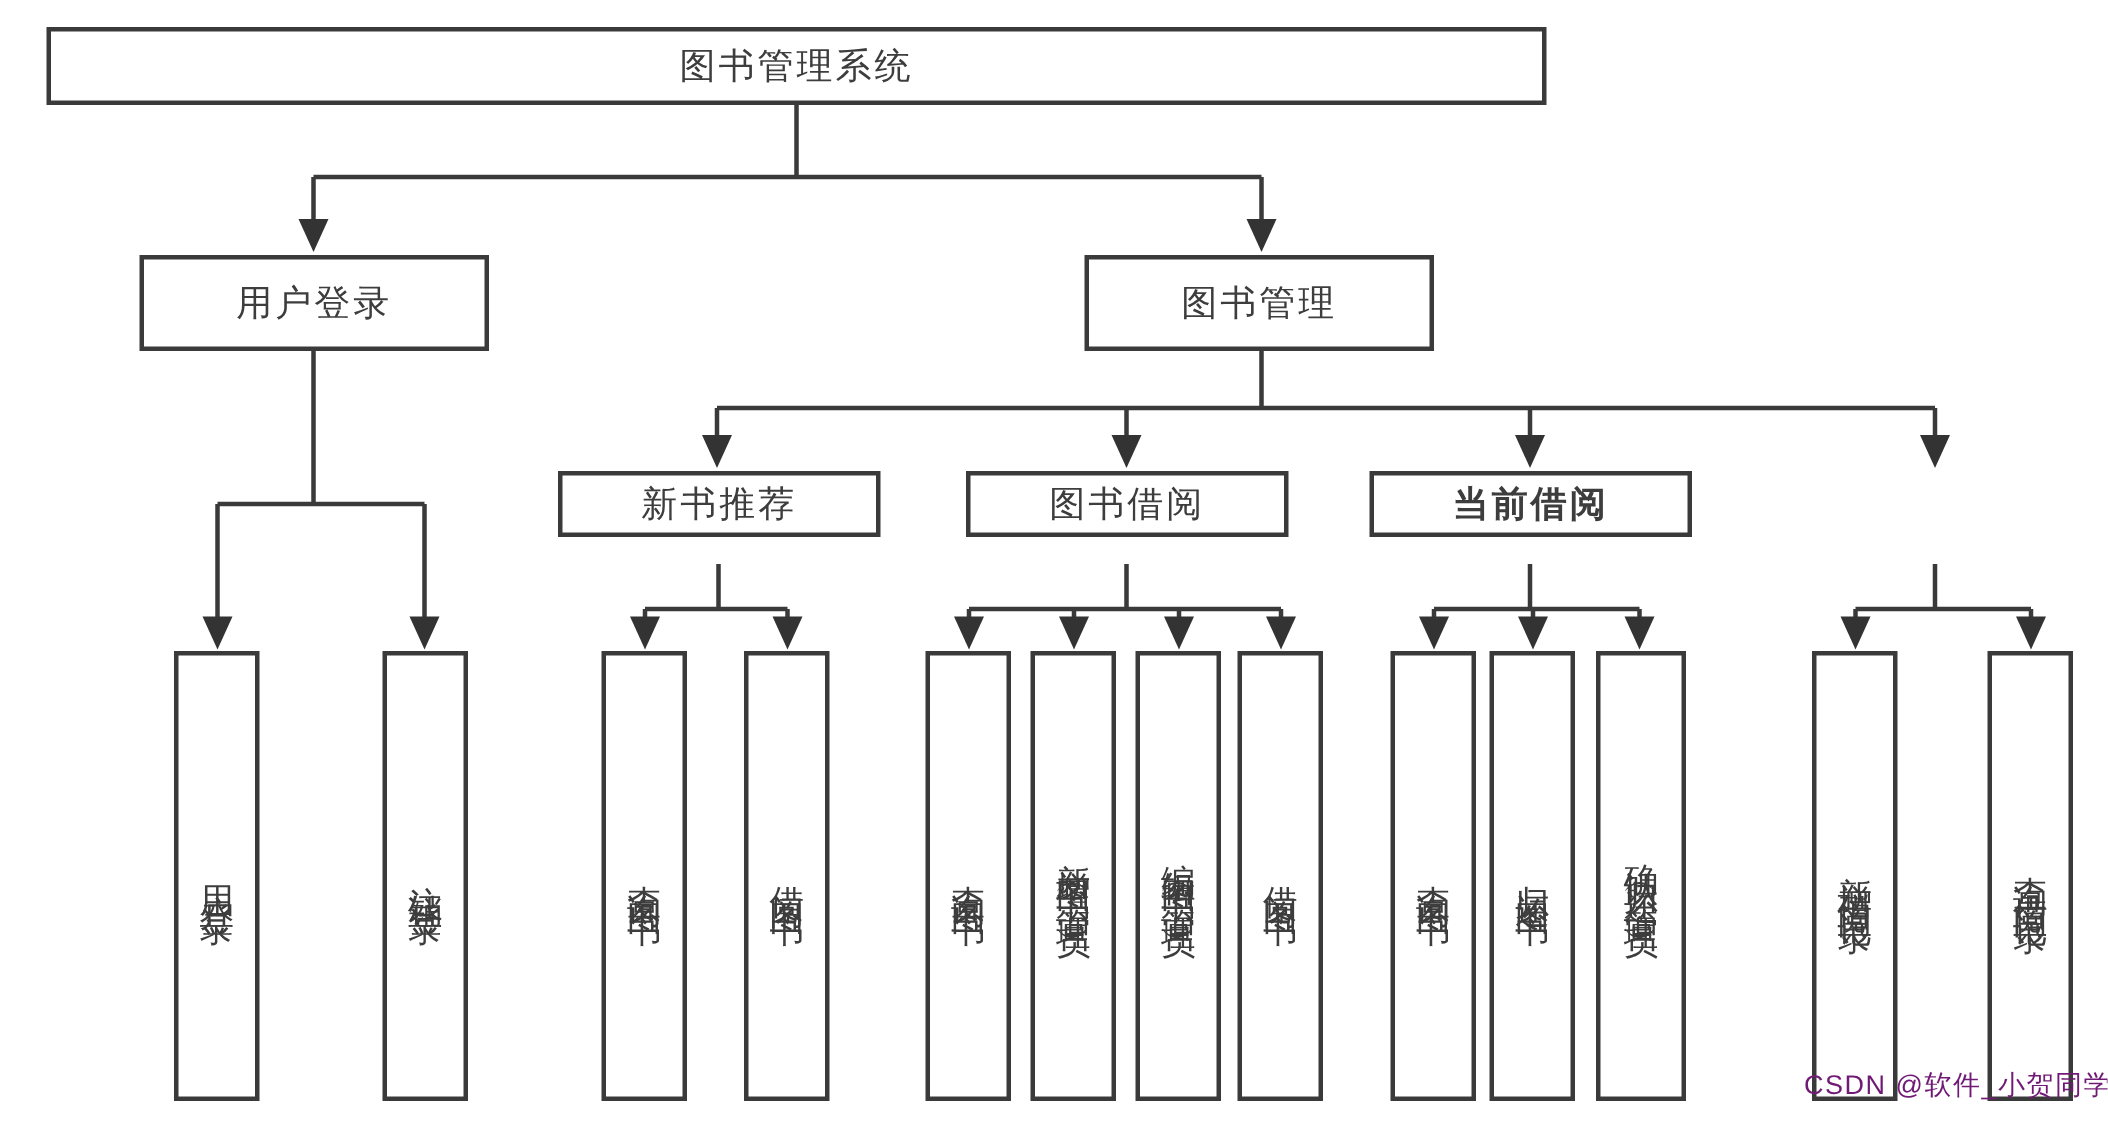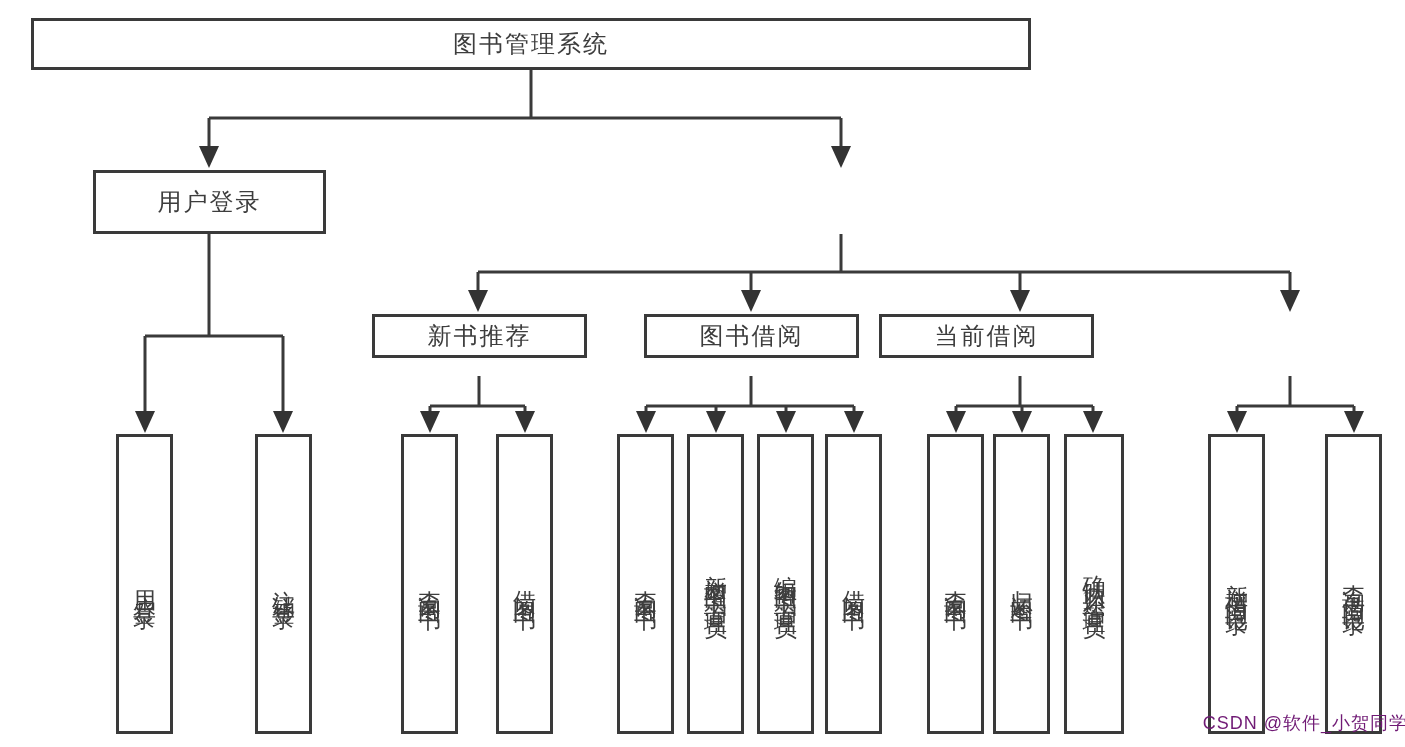--- a/index.html
+++ b/index.html
@@ -36,21 +36,21 @@
     font-size: 24px;
     letter-spacing: 2px;
     white-space: nowrap;
   }
   .root-box  { left: 20px;  top: 18px;  width: 1000px; height: 52px; }
   .l2-user   { left: 82px;  top: 170px; width: 233px;  height: 64px; }
   .l2-book   { left: 712px; top: 170px; width: 233px;  height: 64px; }
   .l3 { top: 314px; height: 44px; width: 215px; }
   .l3-recommend { left: 361px; }
   .l3-borrow    { left: 633px; }
-  .l3-current   { left: 868px; }
+  .l3-current   { left: 902px; font-weight: bold; }
   .l3-records   { left: 1172px; }
   .leaf { top: 434px; height: 300px; width: 57px; }
   .leaf-a1 { left: 105px; }
   .leaf-a2 { left: 244px; }
   .leaf-b1 { left: 390px; }
   .leaf-b2 { left: 485px; }
   .leaf-c1 { left: 606px; }
   .leaf-c2 { left: 676px; }
   .leaf-c3 { left: 746px; }
   .leaf-c4 { left: 814px; }
@@ -115,20 +115,23 @@
     </g>
   </svg>
 
   <div class="node hbox root-box">
     <span>图书管理系统</span>
   </div>
 
   <div class="node hbox l2-user">
     <span>用户登录</span>
   </div>
+  <div class="node hbox l2-book">
+    <span>图书管理</span>
+  </div>
 
   <div class="node hbox l3 l3-recommend">
     <span>新书推荐</span>
   </div>
   <div class="node hbox l3 l3-borrow">
     <span>图书借阅</span>
   </div>
   <div class="node hbox l3 l3-current">
     <span>当前借阅</span>
   </div>

